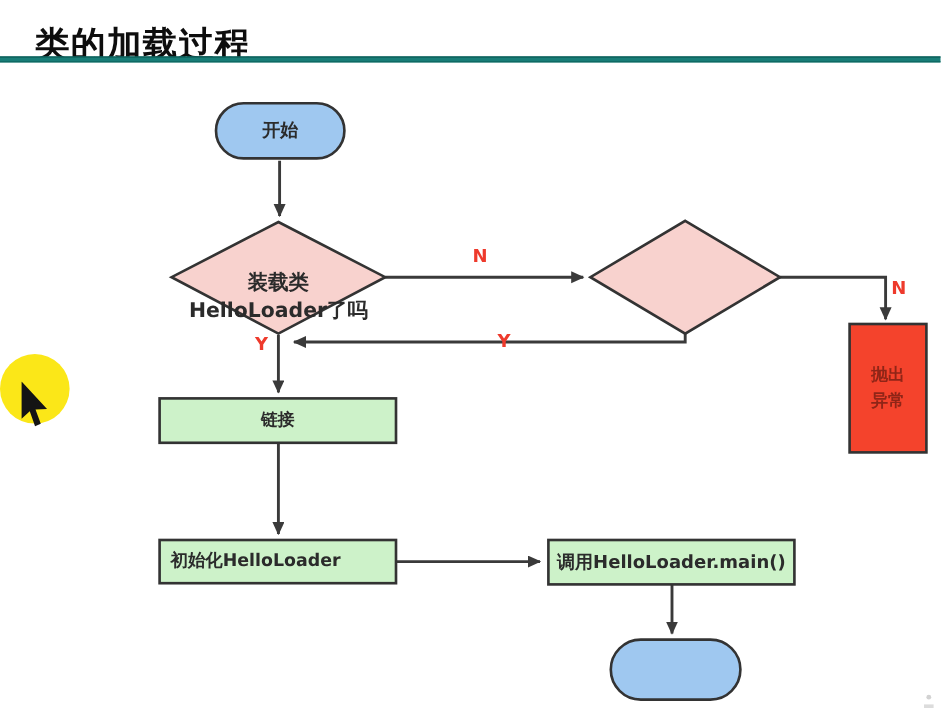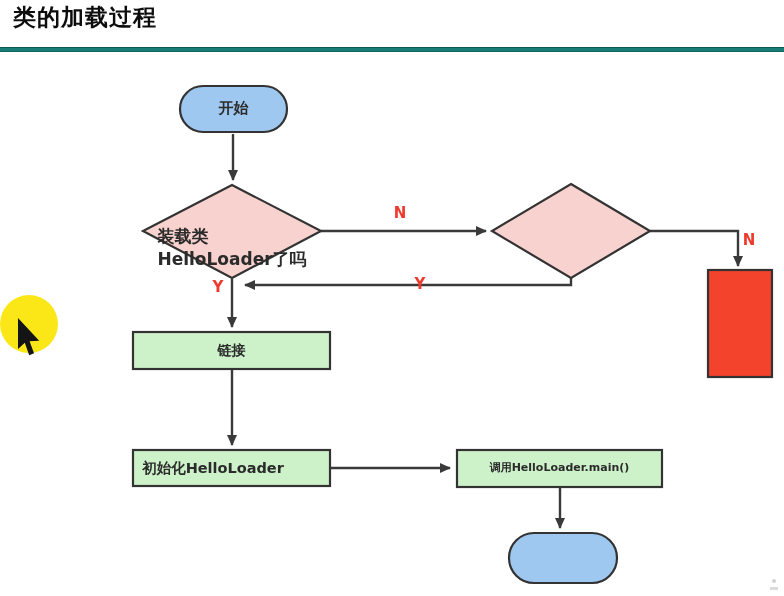--- a/index.html
+++ b/index.html
@@ -2,41 +2,41 @@
 <html><head>
 <meta charset="utf-8">
 <style>
   html,body{margin:0;padding:0;background:#fff;}
   .slide{
     position:relative;width:784px;height:596px;background:#ffffff;overflow:hidden;
     font-family:"DejaVu Sans","Liberation Sans",sans-serif;
   }
   
   .page-title{
-    position:absolute;left:13px;top:2px;margin:0;
-    font-size:23px;font-weight:800;color:#0d0d0d;letter-spacing:1px;
+    position:absolute;left:13px;top:2px;margin:16px;
+    font-size:29px;font-weight:800;color:#0d0d0d;letter-spacing:1px;
   }
   .title-rule{
     position:absolute;left:0;top:47px;width:784px;height:5px;
     border-top:1px solid #0b5a55;border-bottom:1px solid #0e6660;box-sizing:border-box;
   }
   
   .canvas{position:absolute;left:0;top:60px;width:784px;height:536px;}
   .canvas svg{position:absolute;left:0;top:0;}
   .node-label{
     position:absolute;display:flex;align-items:center;justify-content:center;
-    font-weight:bold;color:#2b2b2b;
+    text-align:center;font-weight:bold;color:#2b2b2b;
     white-space:pre-line;line-height:1.3;pointer-events:none;
   }
   .lbl-start   {left:180px;top:26px;width:107px;height:46px;font-size:15px;}
   .lbl-d1      {left:143px;top:141px;width:178px;height:93px;font-size:17px;}
   .lbl-d2      {left:492px;top:124px;width:158px;height:94px;font-size:14.5px;}
   .lbl-link    {left:133px;top:272px;width:197px;height:37px;font-size:14px;border-radius:18px;}
   .lbl-init    {left:133px;top:390px;width:160px;height:36px;font-size:14.5px;}
-  .lbl-invoke  {left:457px;top:390px;width:205px;height:37px;font-size:11px;}
+  .lbl-invoke  {left:457px;top:390px;width:205px;height:37px;font-size:15px;}
   .lbl-end     {left:509px;top:473px;width:108px;height:50px;font-size:15px;}
   .lbl-throw   {left:708px;top:210px;width:64px;height:107px;font-size:14px;line-height:1.45;}
   .edge-label{
     position:absolute;width:18px;height:20px;display:flex;align-items:center;justify-content:center;
     font-weight:bold;font-size:15px;pointer-events:none;
   }
   .lbl-n1{left:391px;top:143px;}
   .lbl-n2{left:740px;top:170px;}
   .lbl-y1{left:209px;top:217px;}
   .lbl-y2{left:411px;top:214px;}
@@ -83,20 +83,22 @@
         <rect x="133" y="272" width="197" height="37" fill="#cdf2c9"></rect>
         <rect x="133" y="390" width="197" height="36" fill="#cdf2c9"></rect>
         <rect x="457" y="390" width="205" height="37" fill="#cdf2c9"></rect>
         <rect x="509" y="473" width="108" height="50" rx="25" fill="#9fc8f0"></rect>
       </g>
     </svg>
 
     <div class="node-label lbl-start">开始</div>
     <div class="node-label lbl-d1">装载类
 HelloLoader了吗</div>
+    <div class="node-label lbl-throw" style="color: rgb(143, 37, 23);">抛出
+异常</div>
     <div class="node-label lbl-link">链接</div>
     <div class="node-label lbl-init">初始化HelloLoader</div>
     <div class="node-label lbl-invoke">调用HelloLoader.main()</div>
 
     <div class="edge-label lbl-n1" style="color: rgb(238, 58, 44);">N</div>
     <div class="edge-label lbl-n2" style="color: rgb(238, 58, 44);">N</div>
     <div class="edge-label lbl-y1" style="color: rgb(238, 58, 44);">Y</div>
     <div class="edge-label lbl-y2" style="color: rgb(238, 58, 44);">Y</div>
   </div>
 

